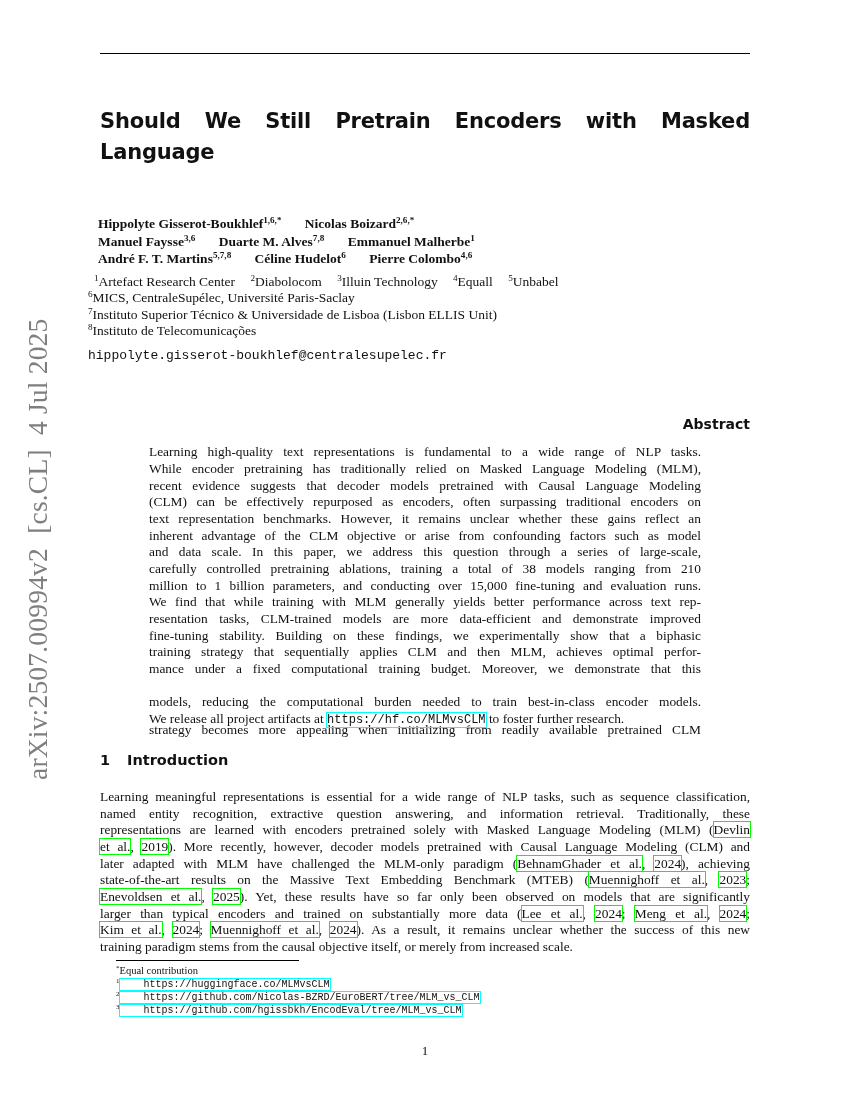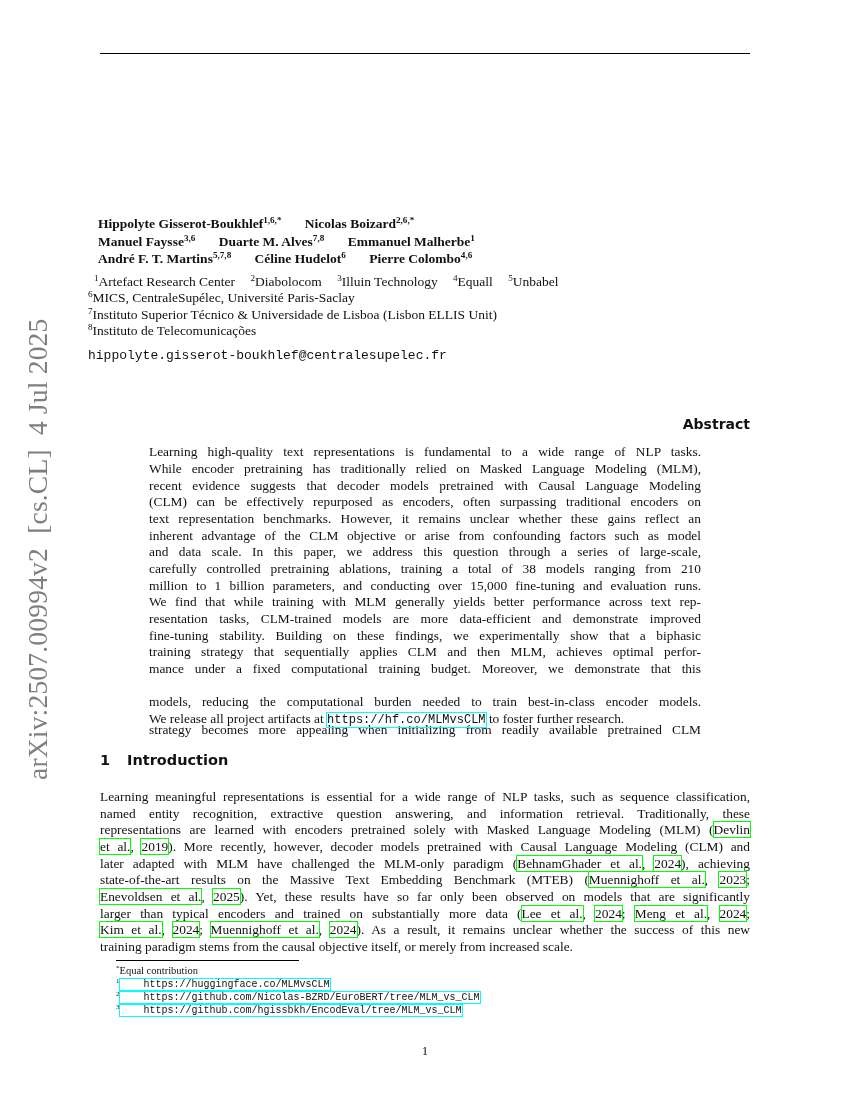--- a/index.html
+++ b/index.html
@@ -50,20 +50,21 @@
                  font-family: "Liberation Serif", serif; font-size: 13px; }
 </style>
 </head>
 <body>
 
 <div id="top-rule"></div>
 
 <div id="arxiv-stamp">arXiv:2507.00994v2  [cs.CL]  4 Jul 2025</div>
 
 <h1 id="title" style="margin:0;">
+  <span class="l1">Should We Still Pretrain Encoders with Masked Language</span>
 </h1>
 
 <div class="center-line authors" style="top:216px;">
   <span class="author"><span>Hippolyte Gisserot-Boukhlef</span><sup>1,6,*</sup></span>
   <span class="author"><span>Nicolas Boizard</span><sup>2,6,*</sup></span>
 </div>
 <div class="center-line authors" style="top:234px;">
   <span class="author"><span>Manuel Faysse</span><sup>3,6</sup></span>
   <span class="author"><span>Duarte M. Alves</span><sup>7,8</sup></span>
   <span class="author"><span>Emmanuel Malherbe</span><sup>1</sup></span>

